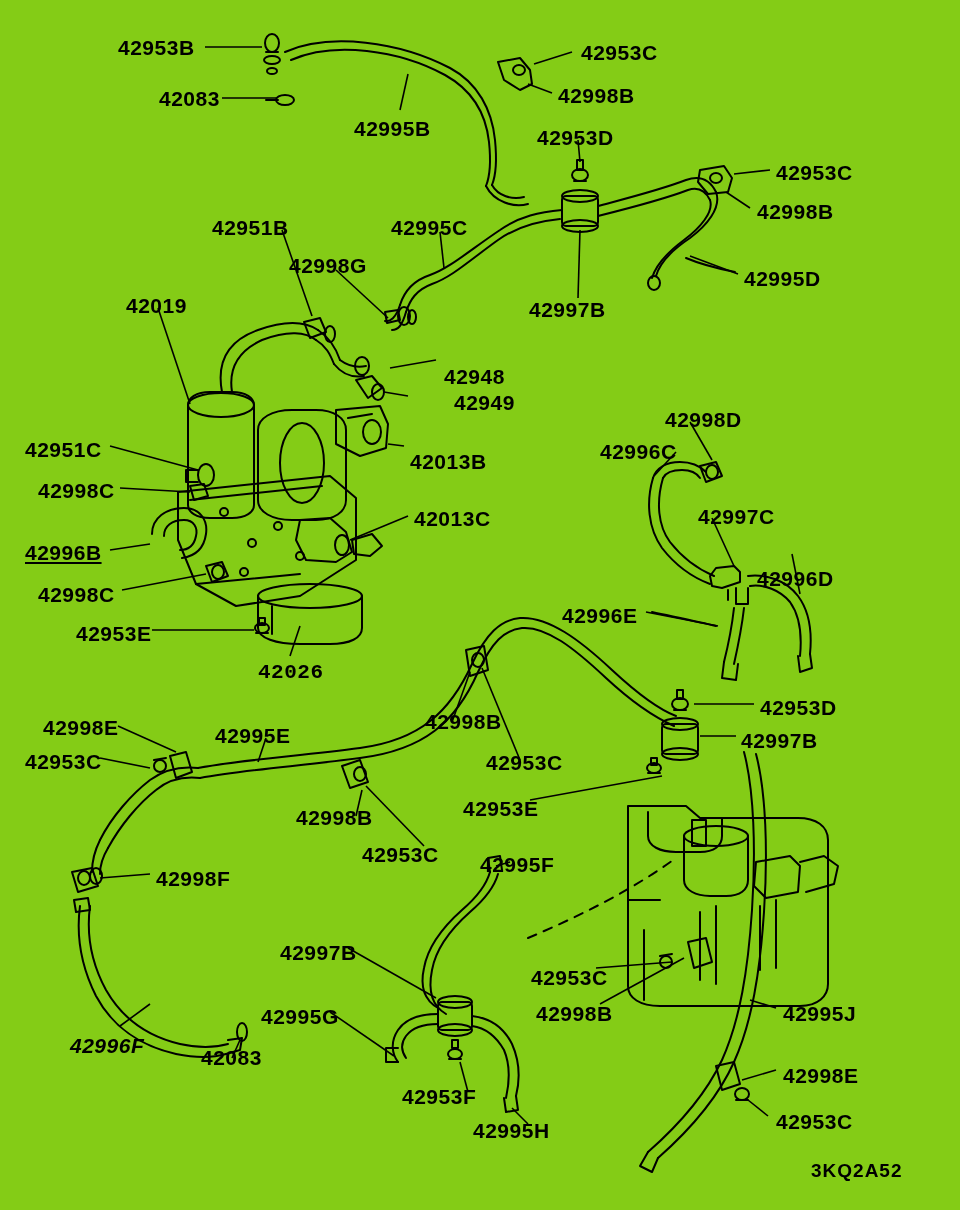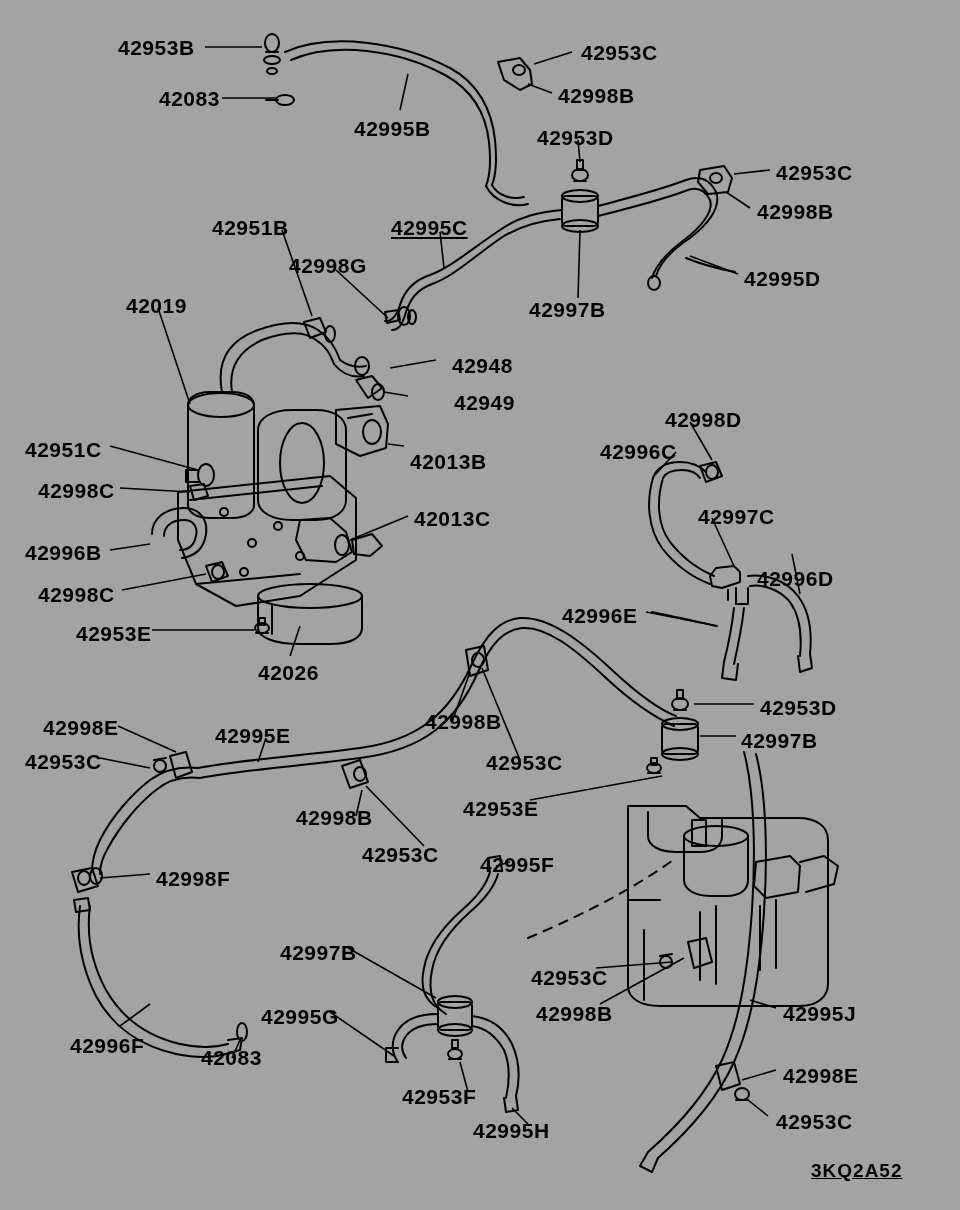--- a/index.html
+++ b/index.html
@@ -4,21 +4,21 @@
 <style>
   html, body {
     margin: 0;
     padding: 0;
     background: #ffffff;
   }
   #page {
     position: relative;
     width: 960px;
     height: 1210px;
-    background: #a3a3a3;
+    background: #84cc16;
     overflow: hidden;
     font-family: "Liberation Sans", sans-serif;
   }
   #diagram-svg {
     position: absolute;
     left: 0;
     top: 0;
     width: 960px;
     height: 1210px;
   }
@@ -31,21 +31,20 @@
     white-space: nowrap;
     letter-spacing: 0.5px;
   }
   .code-tag {
     position: absolute;
     font-family: "Liberation Sans", sans-serif;
     font-size: 19px;
     font-weight: bold;
     color: #000000;
     letter-spacing: 1px;
-    text-decoration: underline;
   }
 </style>
 </head>
 <body>
 
 <div id="page">
 
   <svg id="diagram-svg" viewBox="0 0 960 1210">
     <g fill="none" stroke="#000000" stroke-width="2" stroke-linecap="round" stroke-linejoin="round">
 
@@ -380,58 +379,58 @@
 
   <div class="lbl" style="left:118px; top:36px;">42953B</div>
   <div class="lbl" style="left:581px; top:41px;">42953C</div>
   <div class="lbl" style="left:159px; top:87px;">42083</div>
   <div class="lbl" style="left:558px; top:84px;">42998B</div>
   <div class="lbl" style="left:354px; top:117px;">42995B</div>
   <div class="lbl" style="left:537px; top:126px;">42953D</div>
   <div class="lbl" style="left:776px; top:161px;">42953C</div>
   <div class="lbl" style="left:757px; top:200px;">42998B</div>
   <div class="lbl" style="left:212px; top:216px;">42951B</div>
-  <div class="lbl" style="left:391px; top:216px;text-decoration:underline;">42995C</div>
+  <div class="lbl" style="left:391px; top:216px;">42995C</div>
   <div class="lbl" style="left:289px; top:254px;">42998G</div>
   <div class="lbl" style="left:744px; top:267px;">42995D</div>
   <div class="lbl" style="left:126px; top:294px;">42019</div>
   <div class="lbl" style="left:529px; top:298px;">42997B</div>
-  <div class="lbl" style="left:444px; top:354px;margin-left:8px;">42948</div>
+  <div class="lbl" style="left:444px; top:365px;">42948</div>
   <div class="lbl" style="left:414px; top:391px;margin-left:40px;">42949</div>
   <div class="lbl" style="left:665px; top:408px;">42998D</div>
   <div class="lbl" style="left:25px;  top:438px;">42951C</div>
   <div class="lbl" style="left:410px; top:438px;margin-top:12px;">42013B</div>
   <div class="lbl" style="left:600px; top:440px;">42996C</div>
   <div class="lbl" style="left:38px;  top:479px;">42998C</div>
   <div class="lbl" style="left:698px; top:505px;">42997C</div>
   <div class="lbl" style="left:414px; top:507px;">42013C</div>
   <div class="lbl" style="left:757px; top:541px;margin-top:26px;">42996D</div>
-  <div class="lbl" style="left:25px;  top:541px;">42996B</div>
+  <div class="lbl" style="left:25px;  top:541px;text-decoration:underline;">42996B</div>
   <div class="lbl" style="left:38px;  top:583px;">42998C</div>
   <div class="lbl" style="left:562px; top:604px;">42996E</div>
   <div class="lbl" style="left:76px;  top:622px;">42953E</div>
-  <div class="lbl" style="left:258px; top:661px;">42026</div>
+  <div class="lbl" style="left:258px; top:661px;font-family:Liberation Mono, monospace;">42026</div>
   <div class="lbl" style="left:760px; top:696px;">42953D</div>
   <div class="lbl" style="left:215px; top:724px;">42995E</div>
   <div class="lbl" style="left:43px;  top:716px;">42998E</div>
   <div class="lbl" style="left:425px; top:710px;">42998B</div>
   <div class="lbl" style="left:741px; top:729px;">42997B</div>
   <div class="lbl" style="left:25px;  top:750px;">42953C</div>
   <div class="lbl" style="left:486px; top:751px;">42953C</div>
   <div class="lbl" style="left:463px; top:797px;">42953E</div>
   <div class="lbl" style="left:296px; top:806px;">42998B</div>
   <div class="lbl" style="left:362px; top:843px;">42953C</div>
   <div class="lbl" style="left:480px; top:853px;">42995F</div>
   <div class="lbl" style="left:156px; top:867px;text-align:right;">42998F</div>
   <div class="lbl" style="left:280px; top:941px;">42997B</div>
   <div class="lbl" style="left:531px; top:966px;">42953C</div>
   <div class="lbl" style="left:783px; top:1002px;">42995J</div>
   <div class="lbl" style="left:261px; top:1005px;">42995G</div>
   <div class="lbl" style="left:536px; top:1002px;">42998B</div>
-  <div class="lbl" style="left:70px;  top:1034px;">42996F</div>
+  <div class="lbl" style="left:70px;  top:1034px;font-style:italic;">42996F</div>
   <div class="lbl" style="left:201px; top:1046px;">42083</div>
   <div class="lbl" style="left:783px; top:1064px;">42998E</div>
   <div class="lbl" style="left:402px; top:1085px;">42953F</div>
   <div class="lbl" style="left:776px; top:1110px;">42953C</div>
   <div class="lbl" style="left:473px; top:1119px;">42995H</div>
 
   <div class="code-tag" style="left:811px; top:1160px;">3KQ2A52</div>
 
 </div>
 

